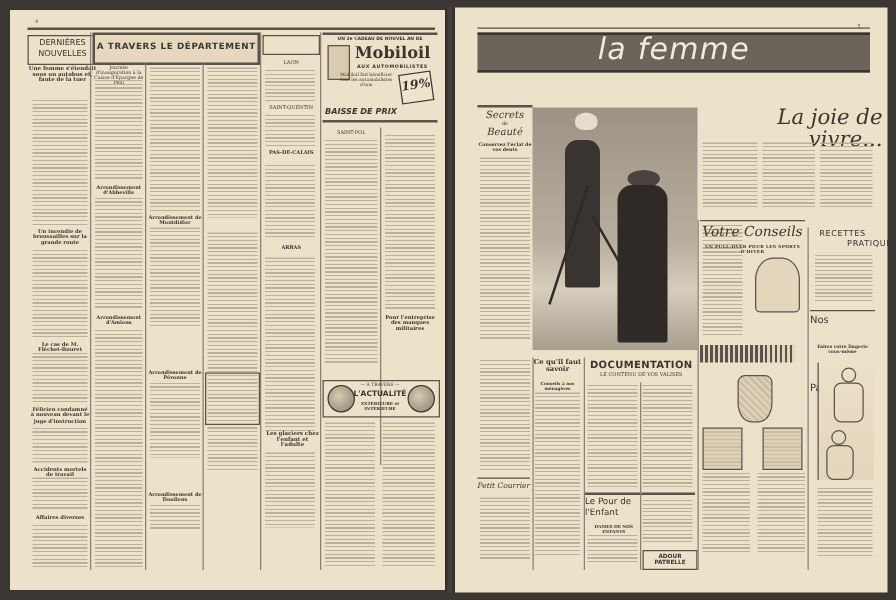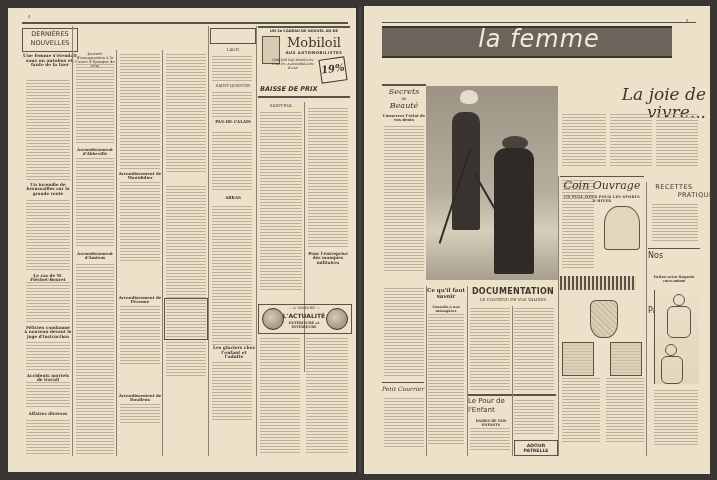--- a/index.html
+++ b/index.html
@@ -22,28 +22,31 @@
 <div class="page" id="left">
   <span class="pageno" style="left:20px;top:6px;">4</span>
   <div class="rule" style="left:14px;top:14px;width:326px;height:2px;"></div>
 
   <div class="box" style="left:14px;top:20px;width:54px;height:22px;">
     <div class="hd" style="left:0;top:2px;width:54px;font-size:6.5px;font-family:'DejaVu Sans',sans-serif;">DERNIÈRES</div>
     <div class="hd" style="left:0;top:11px;width:54px;font-size:6.5px;font-family:'DejaVu Sans',sans-serif;">NOUVELLES</div>
   </div>
   <div class="hd" style="left:14px;top:46px;width:56px;font-size:4.4px;font-weight:bold;">Une femme s'étendait sous un autobus et, faute de la tuer</div>
 
+  <div class="box" style="left:66px;top:18px;width:130px;height:22px;border-width:2px;background:#e4d8bd;">
+    <div class="hd" style="left:0;top:6px;width:130px;font-size:7px;font-weight:bold;letter-spacing:.5px;font-family:'DejaVu Sans',sans-serif;">A TRAVERS LE DÉPARTEMENT</div>
+  </div>
 
   <div class="box" style="left:202px;top:20px;width:44px;height:14px;"></div>
 
   <div class="abs" style="left:250px;top:18px;width:92px;height:72px;">
     <div class="rule" style="left:0;top:0;width:92px;height:2px;"></div>
     <div class="hd" style="left:0;top:4px;width:92px;font-size:3.6px;font-family:'DejaVu Sans',sans-serif;font-weight:bold;">UN 2e CADEAU DE NOUVEL AN DE</div>
     <div class="abs" style="left:4px;top:10px;width:16px;height:26px;border:1px solid #5a534a;background:#d8cbb0;"></div>
-    <div class="hd" style="left:20px;top:10px;width:72px;font-size:13px;font-weight:normal;">Mobiloil</div>
+    <div class="hd" style="left:20px;top:10px;width:72px;font-size:13px;font-weight:bold;">Mobiloil</div>
     <div class="hd" style="left:20px;top:25px;width:72px;font-size:3.8px;font-weight:bold;font-family:'DejaVu Sans',sans-serif;letter-spacing:.5px;">AUX AUTOMOBILISTES</div>
     <div class="hd" style="left:10px;top:33px;width:50px;font-size:3.6px;">Mobiloil fait bénéficier tous les automobilistes d'une</div>
     <div class="abs" style="left:62px;top:32px;width:24px;height:22px;border:1px solid #3c362f;transform:rotate(-8deg);background:#efe5cf;">
       <div class="hd" style="left:0;top:5px;width:24px;font-size:10px;font-weight:bold;font-style:italic;">19%</div>
     </div>
     <div class="hd" style="left:2px;top:60px;width:70px;font-size:6.5px;font-weight:bold;font-style:italic;font-family:'DejaVu Sans',sans-serif;text-align:left;">BAISSE DE PRIX</div>
     <div class="rule" style="left:0;top:70px;width:92px;height:2px;"></div>
   </div>
 
   <div class="colrule" style="left:64px;top:18px;height:430px;"></div>
@@ -111,21 +114,21 @@
   <div class="txt" style="left:298px;top:330px;width:42px;height:116px;"></div>
 
 </div>
 
 <div class="fold"></div>
 
 <div class="page" id="right">
   <span class="pageno" style="left:322px;top:12px;">5</span>
   <div class="rule" style="left:18px;top:16px;width:314px;height:1px;"></div>
 
-  <div class="abs" style="left:18px;top:20px;width:290px;height:28px;background:#6b645b;border-top:2px solid #3c362f;border-bottom:2px solid #3c362f;">
+  <div class="abs" style="left:18px;top:20px;width:314px;height:28px;background:#6b645b;border-top:2px solid #3c362f;border-bottom:2px solid #3c362f;">
     <div class="hd" style="left:0;top:-1px;width:314px;font-size:24px;font-style:italic;color:#f2ead8;font-family:'DejaVu Sans',sans-serif;letter-spacing:1px;">la femme</div>
   </div>
 
   <div class="rule" style="left:18px;top:78px;width:44px;height:2px;"></div>
   <div class="hd" style="left:18px;top:82px;width:44px;font-size:8px;font-style:italic;">Secrets</div>
   <div class="hd" style="left:18px;top:91px;width:44px;font-size:4px;">de</div>
   <div class="hd" style="left:18px;top:96px;width:44px;font-size:8px;font-style:italic;">Beauté</div>
   <div class="hd" style="left:18px;top:108px;width:44px;font-size:3.8px;font-weight:bold;">Conservez l'éclat de vos dents</div>
   <div class="txt" style="left:20px;top:120px;width:40px;height:146px;"></div>
 
@@ -138,21 +141,21 @@
     <div class="abs" style="left:72px;top:80px;width:2px;height:100px;background:#2f2a26;transform:rotate(-30deg);"></div>
   </div>
 
   <div class="hd" style="left:196px;top:80px;width:146px;font-size:17px;font-style:italic;text-align:right;">La joie de vivre...</div>
   <div class="txt" style="left:198px;top:108px;width:44px;height:52px;"></div>
   <div class="txt" style="left:246px;top:108px;width:42px;height:52px;"></div>
   <div class="txt" style="left:292px;top:108px;width:42px;height:52px;"></div>
   <div class="txt" style="left:198px;top:174px;width:32px;height:90px;"></div>
 
   <div class="rule" style="left:196px;top:170px;width:84px;height:1px;"></div>
-  <div class="hd" style="left:196px;top:174px;width:84px;font-size:11px;font-style:italic;">Coin Ouvrage</div>
+  <div class="hd" style="left:196px;top:174px;width:84px;font-size:11px;font-style:italic;">Votre Conseils</div>
   <div class="hd" style="left:196px;top:190px;width:84px;font-size:3.4px;font-weight:bold;letter-spacing:.3px;">UN PULL-OVER POUR LES SPORTS D'HIVER</div>
   <div class="abs" style="left:240px;top:200px;width:34px;height:42px;border:1px solid #5a534a;border-radius:40% 40% 4px 4px;background:#e2d6bc;"></div>
   <div class="abs" style="left:196px;top:270px;width:76px;height:14px;background:repeating-linear-gradient(90deg,#5a534a 0 2px,#e2d6bc 2px 4px);"></div>
   <div class="abs" style="left:226px;top:294px;width:26px;height:36px;border:1px solid #5a534a;border-radius:6px 6px 40% 40%;background:repeating-linear-gradient(45deg,#ddd1b6 0 2px,#cabfa6 2px 4px);"></div>
   <div class="abs" style="left:198px;top:336px;width:30px;height:32px;border:1px solid #5a534a;background:repeating-linear-gradient(0deg,#ddd1b6 0 2px,#cabfa6 2px 3px);"></div>
   <div class="abs" style="left:246px;top:336px;width:30px;height:32px;border:1px solid #5a534a;background:repeating-linear-gradient(0deg,#ddd1b6 0 2px,#cabfa6 2px 3px);"></div>
   <div class="txt" style="left:198px;top:372px;width:38px;height:66px;"></div>
   <div class="txt" style="left:242px;top:372px;width:38px;height:66px;"></div>
 
   <div class="hd" style="left:284px;top:178px;width:52px;font-size:6.5px;font-family:'DejaVu Sans',sans-serif;letter-spacing:.5px;">RECETTES</div>

